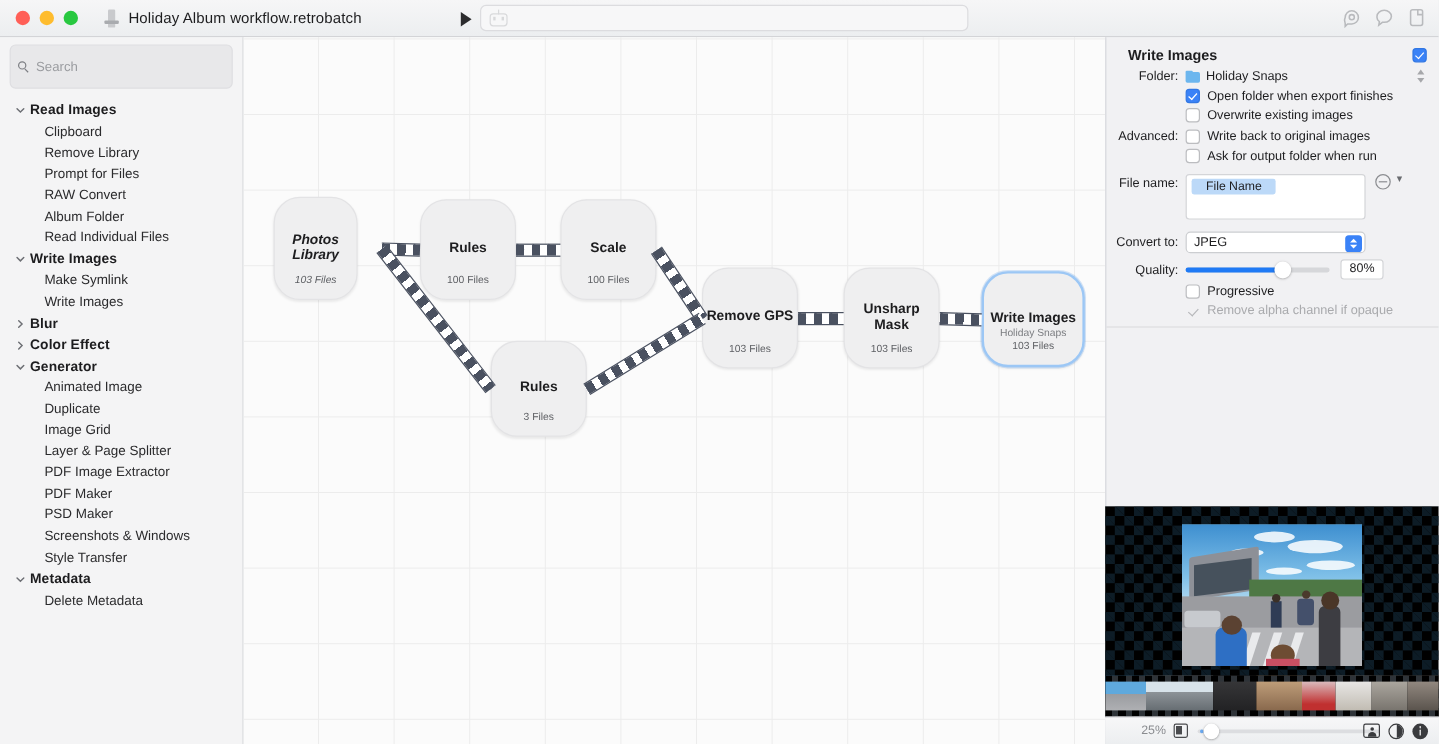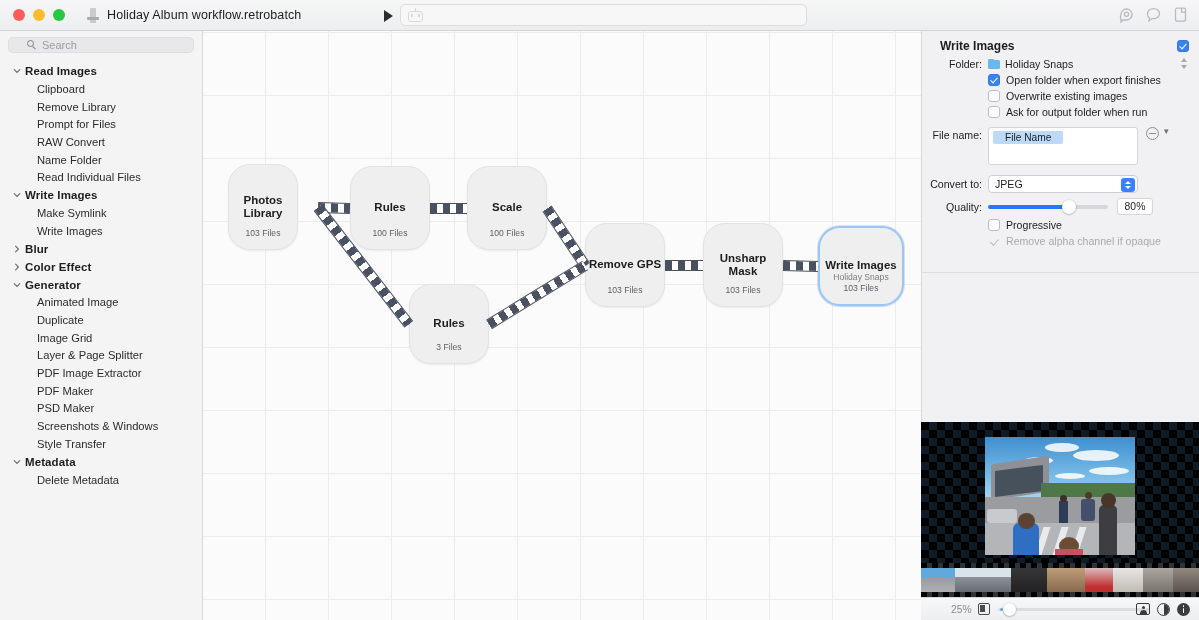--- a/index.html
+++ b/index.html
@@ -39,22 +39,22 @@
   .robot-icon .e1,.robot-icon .e2{position:absolute;top:5px;width:2.6px;height:3px;background:#9a9ca0;}
   .robot-icon .e1{left:2.6px;}
   .robot-icon .e2{left:9.6px;}
   .tb-right{position:absolute;right:9px;top:5px;display:flex;gap:8px;align-items:center;}
   .tbi{width:19px;height:19px;position:relative;cursor:pointer;opacity:.48;}
   .tbi svg{display:block;}
 
   
   .sidebar{position:absolute;left:0;top:31px;width:203px;height:589px;
     background:#f4f4f5;border-right:1px solid #d8d9dc;box-sizing:border-box;overflow:hidden;}
-  .search-wrap{margin:6px 8px 0 8px;height:16px;background:#e8e8ea;border:1px solid #dedee1;
-    border-radius:5px;display:flex;align-items:center;padding:0 18px;box-sizing:border-box;}
+  .search-wrap{margin:6px 8px 0 8px;height:37px;background:#e8e8ea;border:1px solid #dedee1;
+    border-radius:5px;display:flex;align-items:center;padding:0 6px;box-sizing:border-box;}
   .search-ico{width:10px;height:10px;position:relative;flex:none;margin-right:5px;}
   .search-ico:before{content:"";position:absolute;left:0;top:0;width:7px;height:7px;
     border:1.3px solid #7d7f84;border-radius:50%;box-sizing:border-box;}
   .search-ico:after{content:"";position:absolute;left:6.2px;top:6.2px;width:4px;height:1.3px;
     background:#7d7f84;transform:rotate(45deg);transform-origin:0 0;}
   .search-input{border:0;background:transparent;outline:none;font-size:11px;
     font-family:"Liberation Sans",sans-serif;color:#1d1d1f;width:100%;padding:0;}
   .search-input::placeholder{color:#9a9ca0;}
   .tree{margin-top:9px;}
   .grp{display:flex;align-items:center;height:18px;padding-left:12px;cursor:pointer;}
@@ -259,21 +259,21 @@
             <svg width="8" height="8" viewBox="0 0 8 8">
               <path d="M1.2 2.6 4 5.4l2.8-2.8" fill="none" stroke="#6d6f74" stroke-width="1.2" stroke-linecap="round"></path>
             </svg>
           </span>
           <span class="grp-label">Read Images</span>
         </div>
         <div class="leaf">Clipboard</div>
         <div class="leaf">Remove Library</div>
         <div class="leaf">Prompt for Files</div>
         <div class="leaf">RAW Convert</div>
-        <div class="leaf">Name Folder</div>
+        <div class="leaf">Album Folder</div>
         <div class="leaf">Read Individual Files</div>
         <div class="grp">
           <span class="tw">
             <svg width="8" height="8" viewBox="0 0 8 8">
               <path d="M1.2 2.6 4 5.4l2.8-2.8" fill="none" stroke="#6d6f74" stroke-width="1.2" stroke-linecap="round"></path>
             </svg>
           </span>
           <span class="grp-label">Write Images</span>
         </div>
         <div class="leaf">Make Symlink</div>
@@ -317,21 +317,21 @@
               <path d="M1.2 2.6 4 5.4l2.8-2.8" fill="none" stroke="#6d6f74" stroke-width="1.2" stroke-linecap="round"></path>
             </svg>
           </span>
           <span class="grp-label">Metadata</span>
         </div>
         <div class="leaf">Delete Metadata</div>
       </div>
   </div>
 
   <div class="canvas" id="canvas">
-      <div class="node" style="left: 25px; top: 133px; width: 70px; height: 86px;">
+      <div class="node" style="left: 25px; top: 133px; width: 70px; height: 86px; font-style: italic;">
         <div class="node-title">Photos<br>Library</div>
         <div class="node-sub">103 Files</div>
       </div>
       <div class="node" style="left: 147px; top: 135px; width: 80px; height: 84px;">
         <div class="node-title">Rules</div>
         <div class="node-sub">100 Files</div>
       </div>
       <div class="node" style="left: 264px; top: 135px; width: 80px; height: 84px;">
         <div class="node-title">Scale</div>
         <div class="node-sub">100 Files</div>
@@ -449,20 +449,25 @@
 
       <div class="cbrow">
         <div class="cb on"></div>
         <div class="txt">Open folder when export finishes</div>
       </div>
       <div class="cbrow">
         <div class="cb"></div>
         <div class="txt">Overwrite existing images</div>
       </div>
 
+      <div class="cbrow" style="padding-left:0;margin-top:6px;">
+        <div class="lbl">Advanced:</div>
+        <div class="cb"></div>
+        <div class="txt">Write back to original images</div>
+      </div>
       <div class="cbrow">
         <div class="cb"></div>
         <div class="txt">Ask for output folder when run</div>
       </div>
 
       <div class="row" style="align-items:flex-start;margin-top:9px;">
         <div class="lbl" style="padding-top:2px;">File name:</div>
         <div class="fname-box">
           <span class="token">File Name</span>
         </div>

